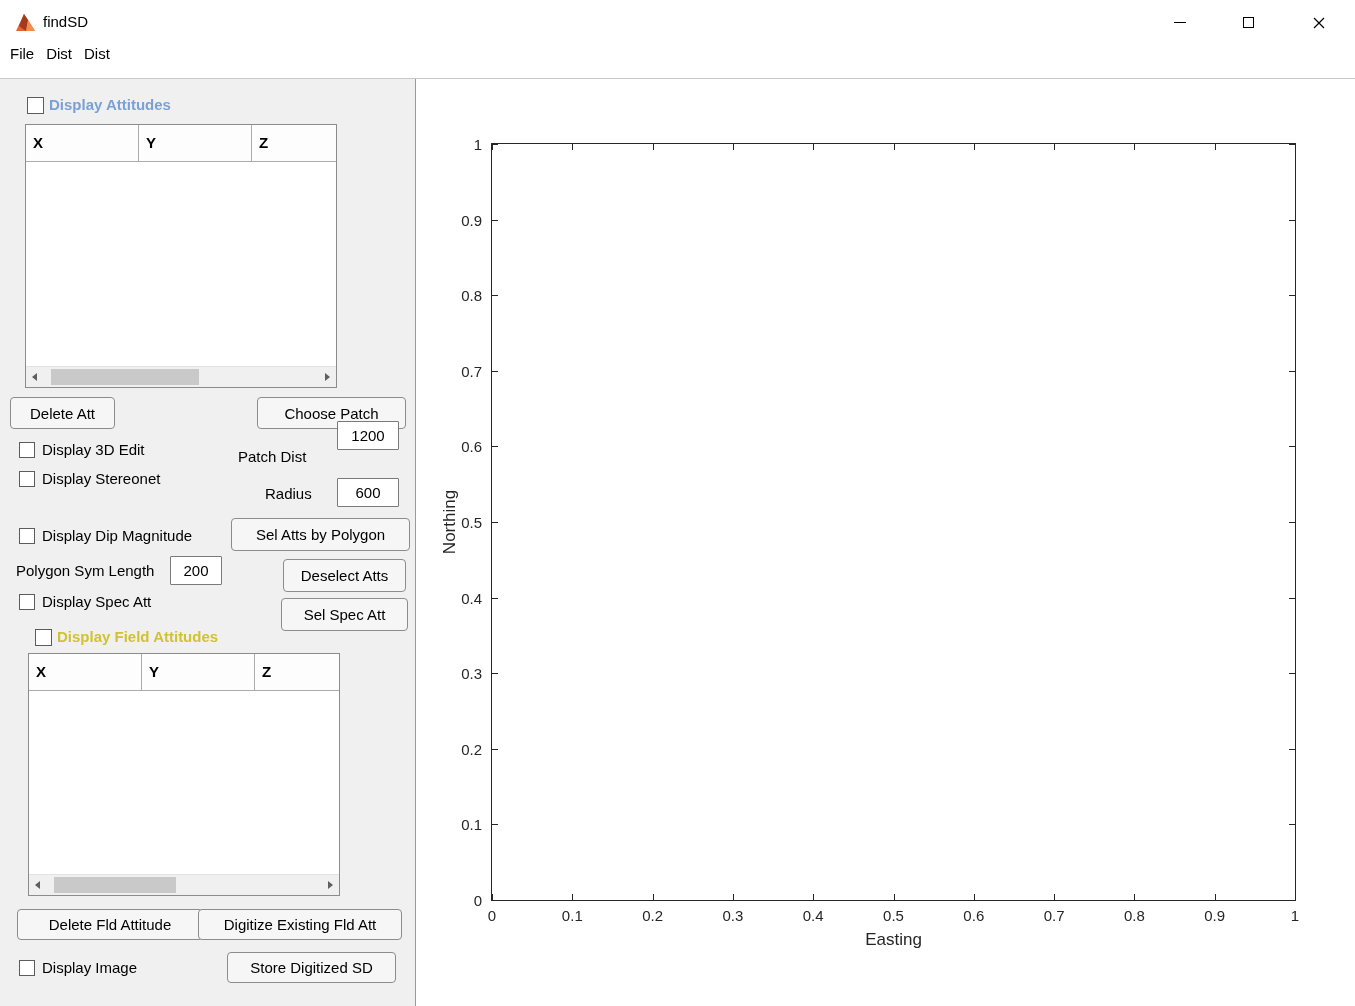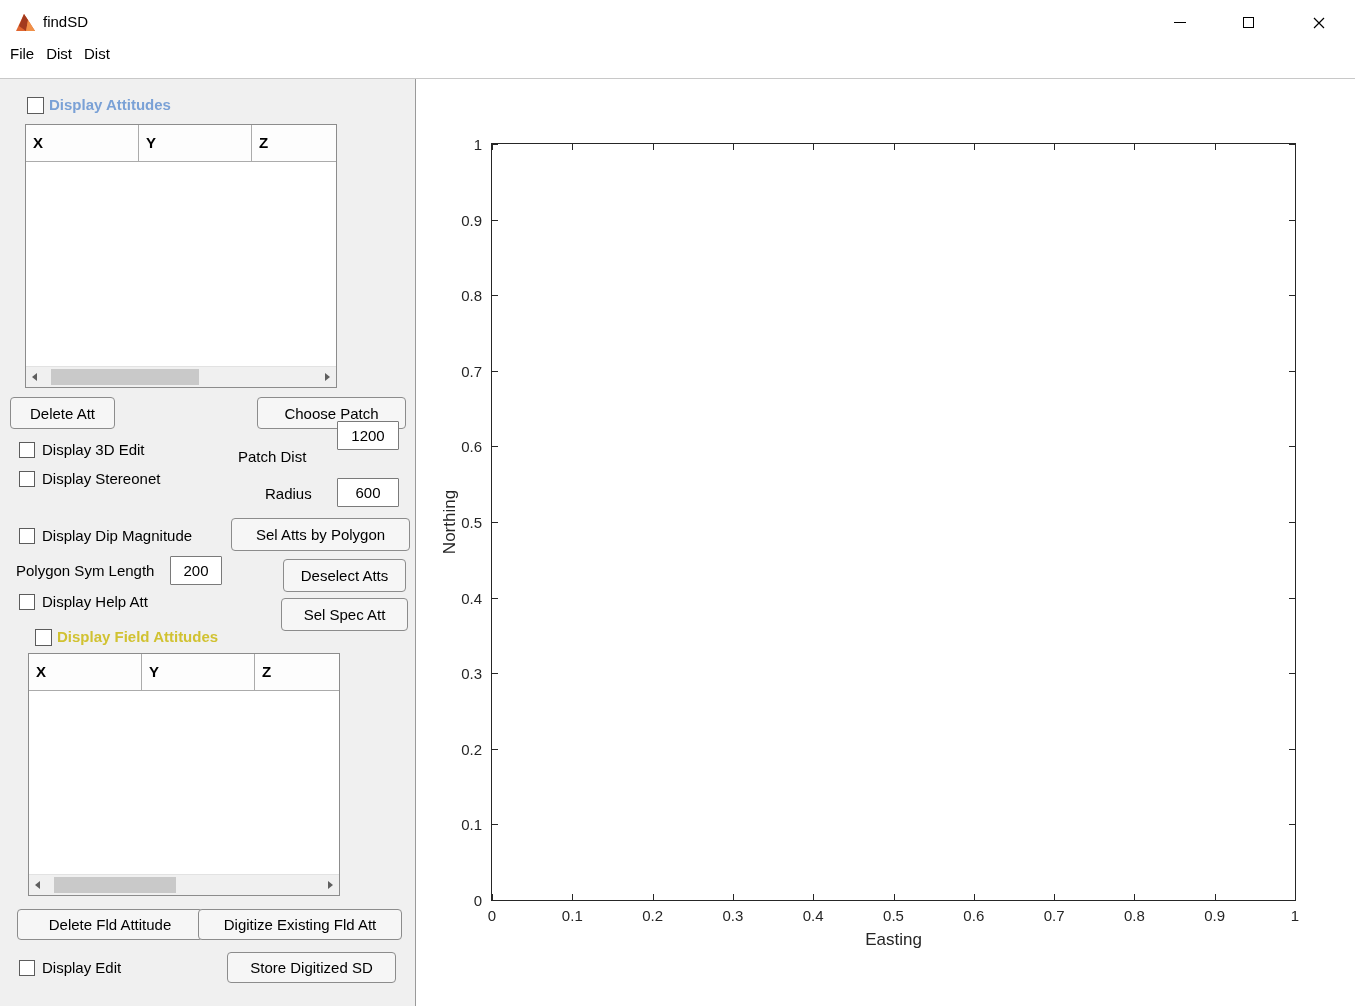--- a/index.html
+++ b/index.html
@@ -120,21 +120,21 @@
 
     <div class="cb" style="left:19px;top:449px"></div>
     <span class="lbl" style="left:42px;top:448px">Display Dip Magnitude</span>
     <button class="btn" style="left:231px;top:439px;width:179px;height:33px">Sel Atts by Polygon</button>
 
     <span class="lbl" style="left:16px;top:483px">Polygon Sym Length</span>
     <input class="field" style="left: 170px; top: 477px; width: 52px; height: 29px;" value="200">
     <button class="btn" style="left:283px;top:480px;width:123px;height:33px">Deselect Atts</button>
 
     <div class="cb" style="left:19px;top:515px"></div>
-    <span class="lbl" style="left:42px;top:514px">Display Help Att</span>
+    <span class="lbl" style="left:42px;top:514px">Display Spec Att</span>
     <button class="btn" style="left:281px;top:519px;width:127px;height:33px">Sel Spec Att</button>
 
     <div class="cb" style="left:35px;top:550px;width:17px;height:17px"></div>
     <span class="lbl bold" style="left: 57px; top: 549px; color: rgb(209, 194, 50);">Display Field Attitudes</span>
 
     <div class="uitable" style="left:28px;top:574px;width:312px;height:243px">
       <div class="thdr">
         <div class="col" style="width:113px">X</div>
         <div class="col" style="width:113px">Y</div>
         <div class="col last" style="flex:1">Z</div>
@@ -148,21 +148,21 @@
         <div class="hs-arrow" style="right:0">
             <div class="tri-right"></div>
           </div>
       </div>
     </div>
 
     <button class="btn" style="left:17px;top:830px;width:186px;height:31px">Delete Fld Attitude</button>
     <button class="btn" style="left:198px;top:830px;width:204px;height:31px">Digitize Existing Fld Att</button>
 
     <div class="cb" style="left:19px;top:881px"></div>
-    <span class="lbl" style="left:42px;top:880px">Display Edit</span>
+    <span class="lbl" style="left:42px;top:880px">Display Image</span>
     <button class="btn" style="left:227px;top:873px;width:169px;height:31px">Store Digitized SD</button>
 
   </div>
 
   <div class="right-panel">
     <div id="plot-box">
       <span class="xlabel">Easting</span>
       <span class="ylabel">Northing</span>
     <span class="x-tick-label" style="left: 0%;">0</span>
         <div class="tick vtick" style="left: 0%; bottom: 0px;"></div>

